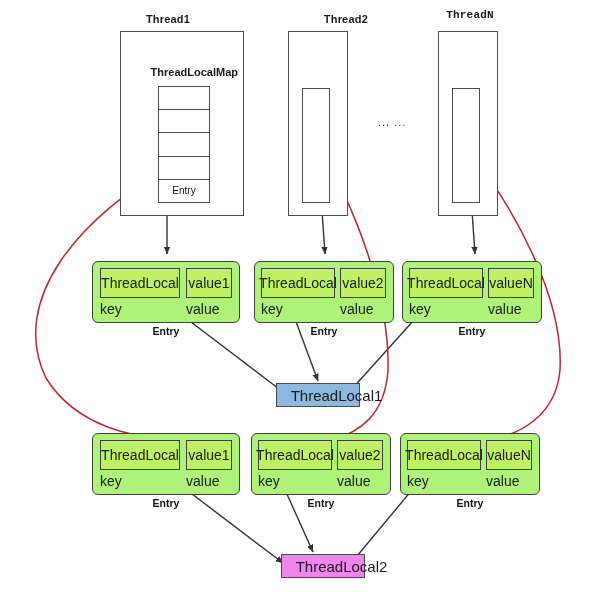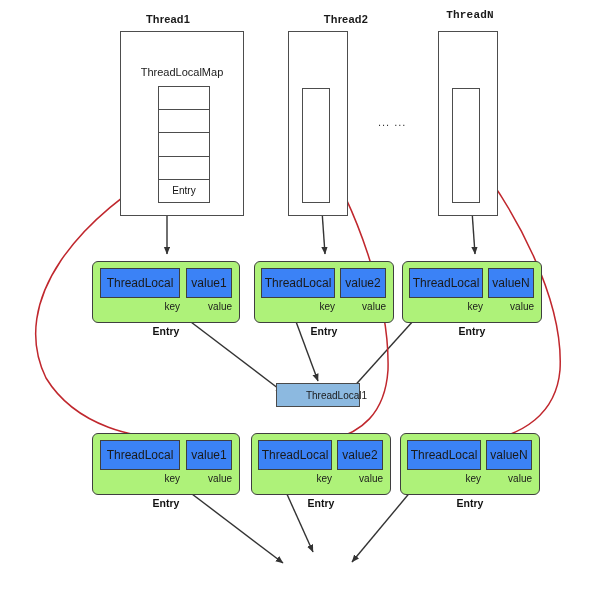--- a/index.html
+++ b/index.html
@@ -38,23 +38,23 @@
   }
   .thread-box {
     position: absolute;
     border: 1.4px solid #4d4d4d;
     background: #ffffff;
     box-sizing: border-box;
   }
   .map-title {
     position: absolute;
     font-size: 11px;
-    font-weight: normal;
-    color: #1a1a1a;
-    text-align: center;
+    font-weight: bold;
+    color: #1a1a1a;
+    text-align: right;
     white-space: nowrap;
   }
   .map-grid {
     position: absolute;
     border: 1.4px solid #4d4d4d;
     box-sizing: border-box;
     background: #ffffff;
     display: flex;
     flex-direction: column;
   }
@@ -89,51 +89,51 @@
   .entry-card {
     position: absolute;
     box-sizing: border-box;
     background: #aef279;
     border: 1.6px solid #3f3f3f;
     border-radius: 6px;
   }
   .entry-slot {
     position: absolute;
     box-sizing: border-box;
-    background: #3b82f6;
+    background: #bef264;
     border: 1.6px solid #3f3f3f;
-    font-size: 12px;
+    font-size: 14px;
     color: #1a1a1a;
     display: flex;
     align-items: center;
     justify-content: center;
     white-space: nowrap;
   }
   .entry-sublabel {
     position: absolute;
-    font-size: 10px;
-    color: #1a1a1a;
-    text-align: right;
+    font-size: 14px;
+    color: #1a1a1a;
+    text-align: left;
     white-space: nowrap;
   }
   .entry-caption {
     position: absolute;
     font-size: 10.5px;
     font-weight: bold;
     color: #111111;
     text-align: center;
     white-space: nowrap;
   }
 
   
   .target-node {
     position: absolute;
     box-sizing: border-box;
     border: 1.6px solid #4a4a4a;
-    font-size: 10px;
+    font-size: 15px;
     color: #1a1a1a;
     display: flex;
     align-items: center;
     justify-content: center;
     white-space: nowrap;
     padding-left: 37px;
   }
   .node-blue  { background: #8cb9e0; }
   .node-pink  { background: #ee86ee; }
 </style>
@@ -235,14 +235,15 @@
   <div class="entry-sublabel" style="left:337px; top:473px; width:46px;">value</div>
   <div class="entry-caption" style="left:251px; top:497px; width:140px;">Entry</div>
 
   <div class="entry-card" style="left:400px; top:433px; width:140px; height:62px;"></div>
   <div class="entry-slot" style="left:407px; top:440px; width:74px; height:30px;">ThreadLocal</div>
   <div class="entry-slot" style="left:486px; top:440px; width:46px; height:30px;">valueN</div>
   <div class="entry-sublabel" style="left:407px; top:473px; width:74px;">key</div>
   <div class="entry-sublabel" style="left:486px; top:473px; width:46px;">value</div>
   <div class="entry-caption" style="left:400px; top:497px; width:140px;">Entry</div>
 
+  <div class="target-node node-pink" style="left:281px; top:554px; width:84px; height:24px;">ThreadLocal2</div>
 
 </div>
 
 </body></html>

